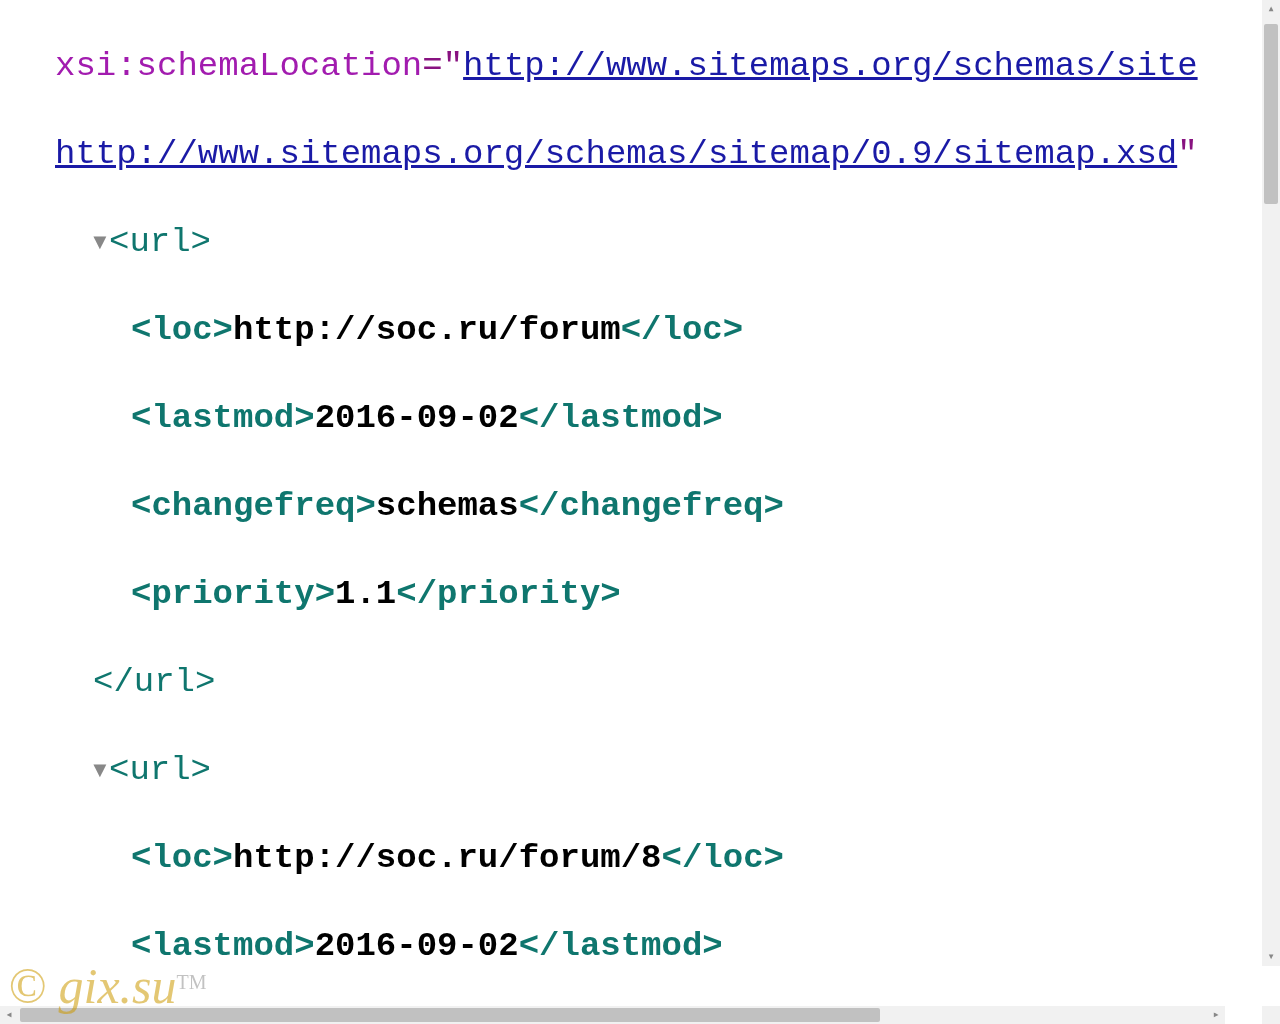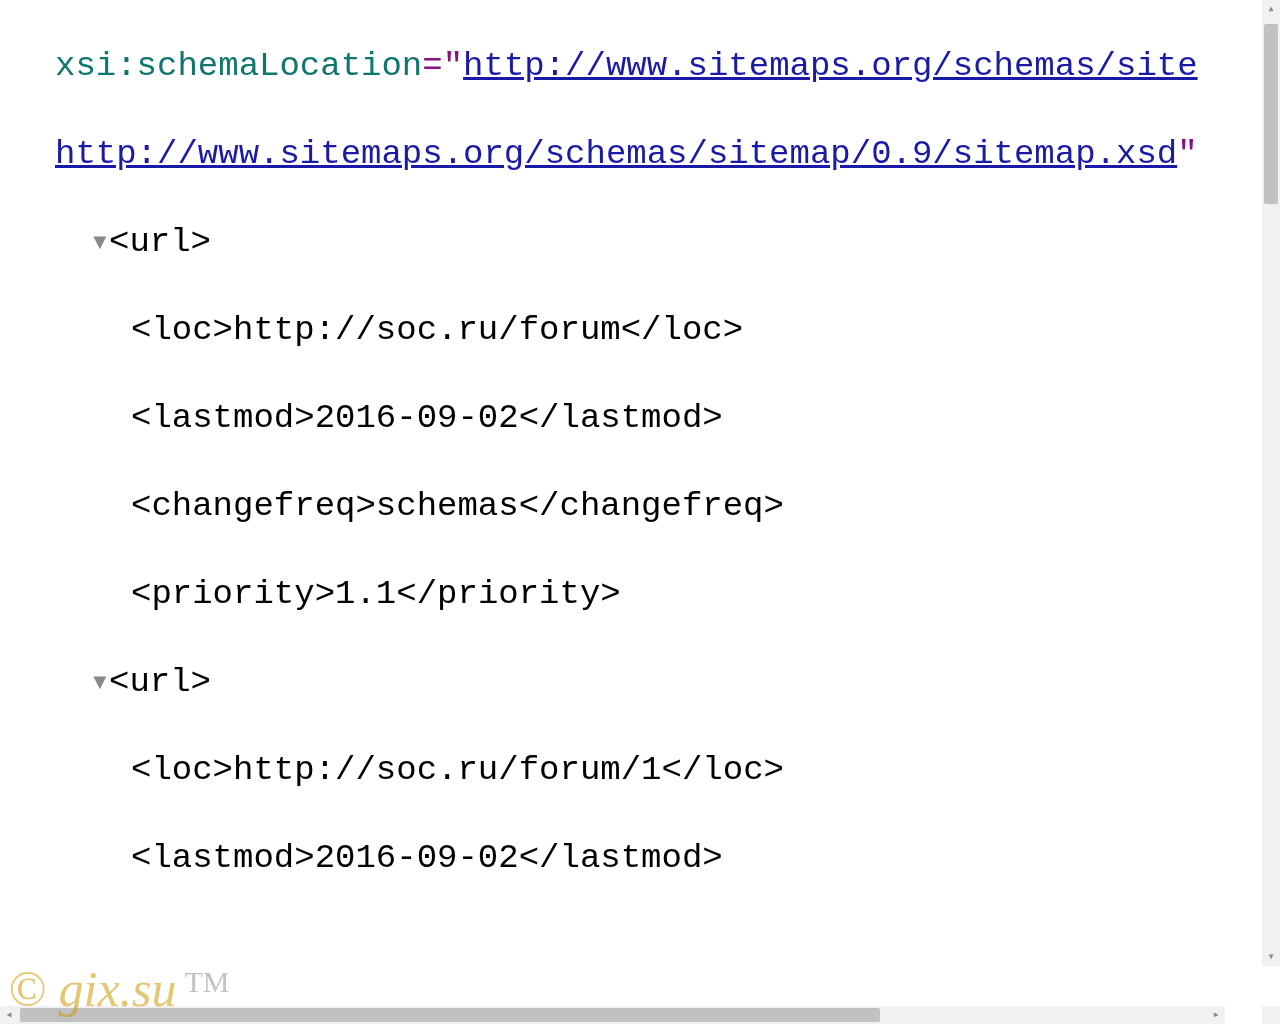--- a/index.html
+++ b/index.html
@@ -15,39 +15,39 @@
   }
   .viewport {
     position: relative;
     width: 1225px;
     height: 966px;
     overflow: hidden;
     padding-left: 55px;
     padding-top: 0;
     white-space: pre;
   }
-  .attr-name { color: #0f766e; }
+  .attr-name { color: #a21caf; }
   .attr-value { color: #1a1aa6; text-decoration: underline; }
   .punct { color: #881280; }
-  .tag { color: #000000; text-align: center; }
+  .tag { color: #0f766e; text-align: center; }
   .text { color: #000000; }
   .toggle {
     display: inline-block;
     color: #888888;
     font-family: sans-serif;
     font-size: 22px;
     width: 20px;
     margin-left: -4px;
     cursor: pointer;
     user-select: none;
     vertical-align: 2px;
   }
   .line { display: block; }
   .indent1 { padding-left: 38px; }
-  .indent2 { padding-left: 76px; }
+  .indent2 { padding-left: 76px; font-weight: bold; }
 
   
   .vscroll {
     position: absolute;
     top: 0;
     right: 0;
     width: 18px;
     height: 966px;
     background: #f1f1f1;
   }
@@ -106,42 +106,43 @@
     bottom: 6px;
     font-family: Georgia, "Times New Roman", serif;
     font-style: italic;
     font-size: 50px;
     color: rgba(204,153,0,0.55);
     pointer-events: none;
   }
   .tm{
     font-family: "Times New Roman", serif;
     font-style: normal;
-    font-size: 30px;
+    font-size: 20px;
     color: rgba(80,80,80,0.35);
     position: relative;
     top: -14px;
-    left: 8px;
+    left: 0;
   }
   .container{position:relative;width:1280px;height:1024px;}
 </style>
 </head>
 <body>
 
 <div class="container">
 <div class="viewport">
 <span class="line"><span class="attr-name">xsi:schemaLocation</span><span class="punct">=</span><span class="punct">"</span><span class="attr-value">http://www.sitemaps.org/schemas/site</span></span>
 <span class="line"><span class="attr-value">http://www.sitemaps.org/schemas/sitemap/0.9/sitemap.xsd</span><span class="punct">"</span></span>
 <span class="line indent1"><span class="toggle">▼</span><span class="tag">&lt;url&gt;</span></span>
 <span class="line indent2"><span class="tag">&lt;loc&gt;</span><span class="text">http://soc.ru/forum</span><span class="tag">&lt;/loc&gt;</span></span>
 <span class="line indent2"><span class="tag">&lt;lastmod&gt;</span><span class="text">2016-09-02</span><span class="tag">&lt;/lastmod&gt;</span></span>
 <span class="line indent2"><span class="tag">&lt;changefreq&gt;</span><span class="text">schemas</span><span class="tag">&lt;/changefreq&gt;</span></span>
 <span class="line indent2"><span class="tag">&lt;priority&gt;</span><span class="text">1.1</span><span class="tag">&lt;/priority&gt;</span></span>
+<span class="line indent1"><span class="tag">&lt;/url&gt;</span></span>
 <span class="line indent1"><span class="toggle">▼</span><span class="tag">&lt;url&gt;</span></span>
-<span class="line indent2"><span class="tag">&lt;loc&gt;</span><span class="text">http://soc.ru/forum/1</span><span class="tag">&lt;/loc&gt;</span></span>
+<span class="line indent2"><span class="tag">&lt;loc&gt;</span><span class="text">http://soc.ru/forum/8</span><span class="tag">&lt;/loc&gt;</span></span>
 <span class="line indent2"><span class="tag">&lt;lastmod&gt;</span><span class="text">2016-09-02</span><span class="tag">&lt;/lastmod&gt;</span></span>
 
 
 
 
 
 
 
 
 

